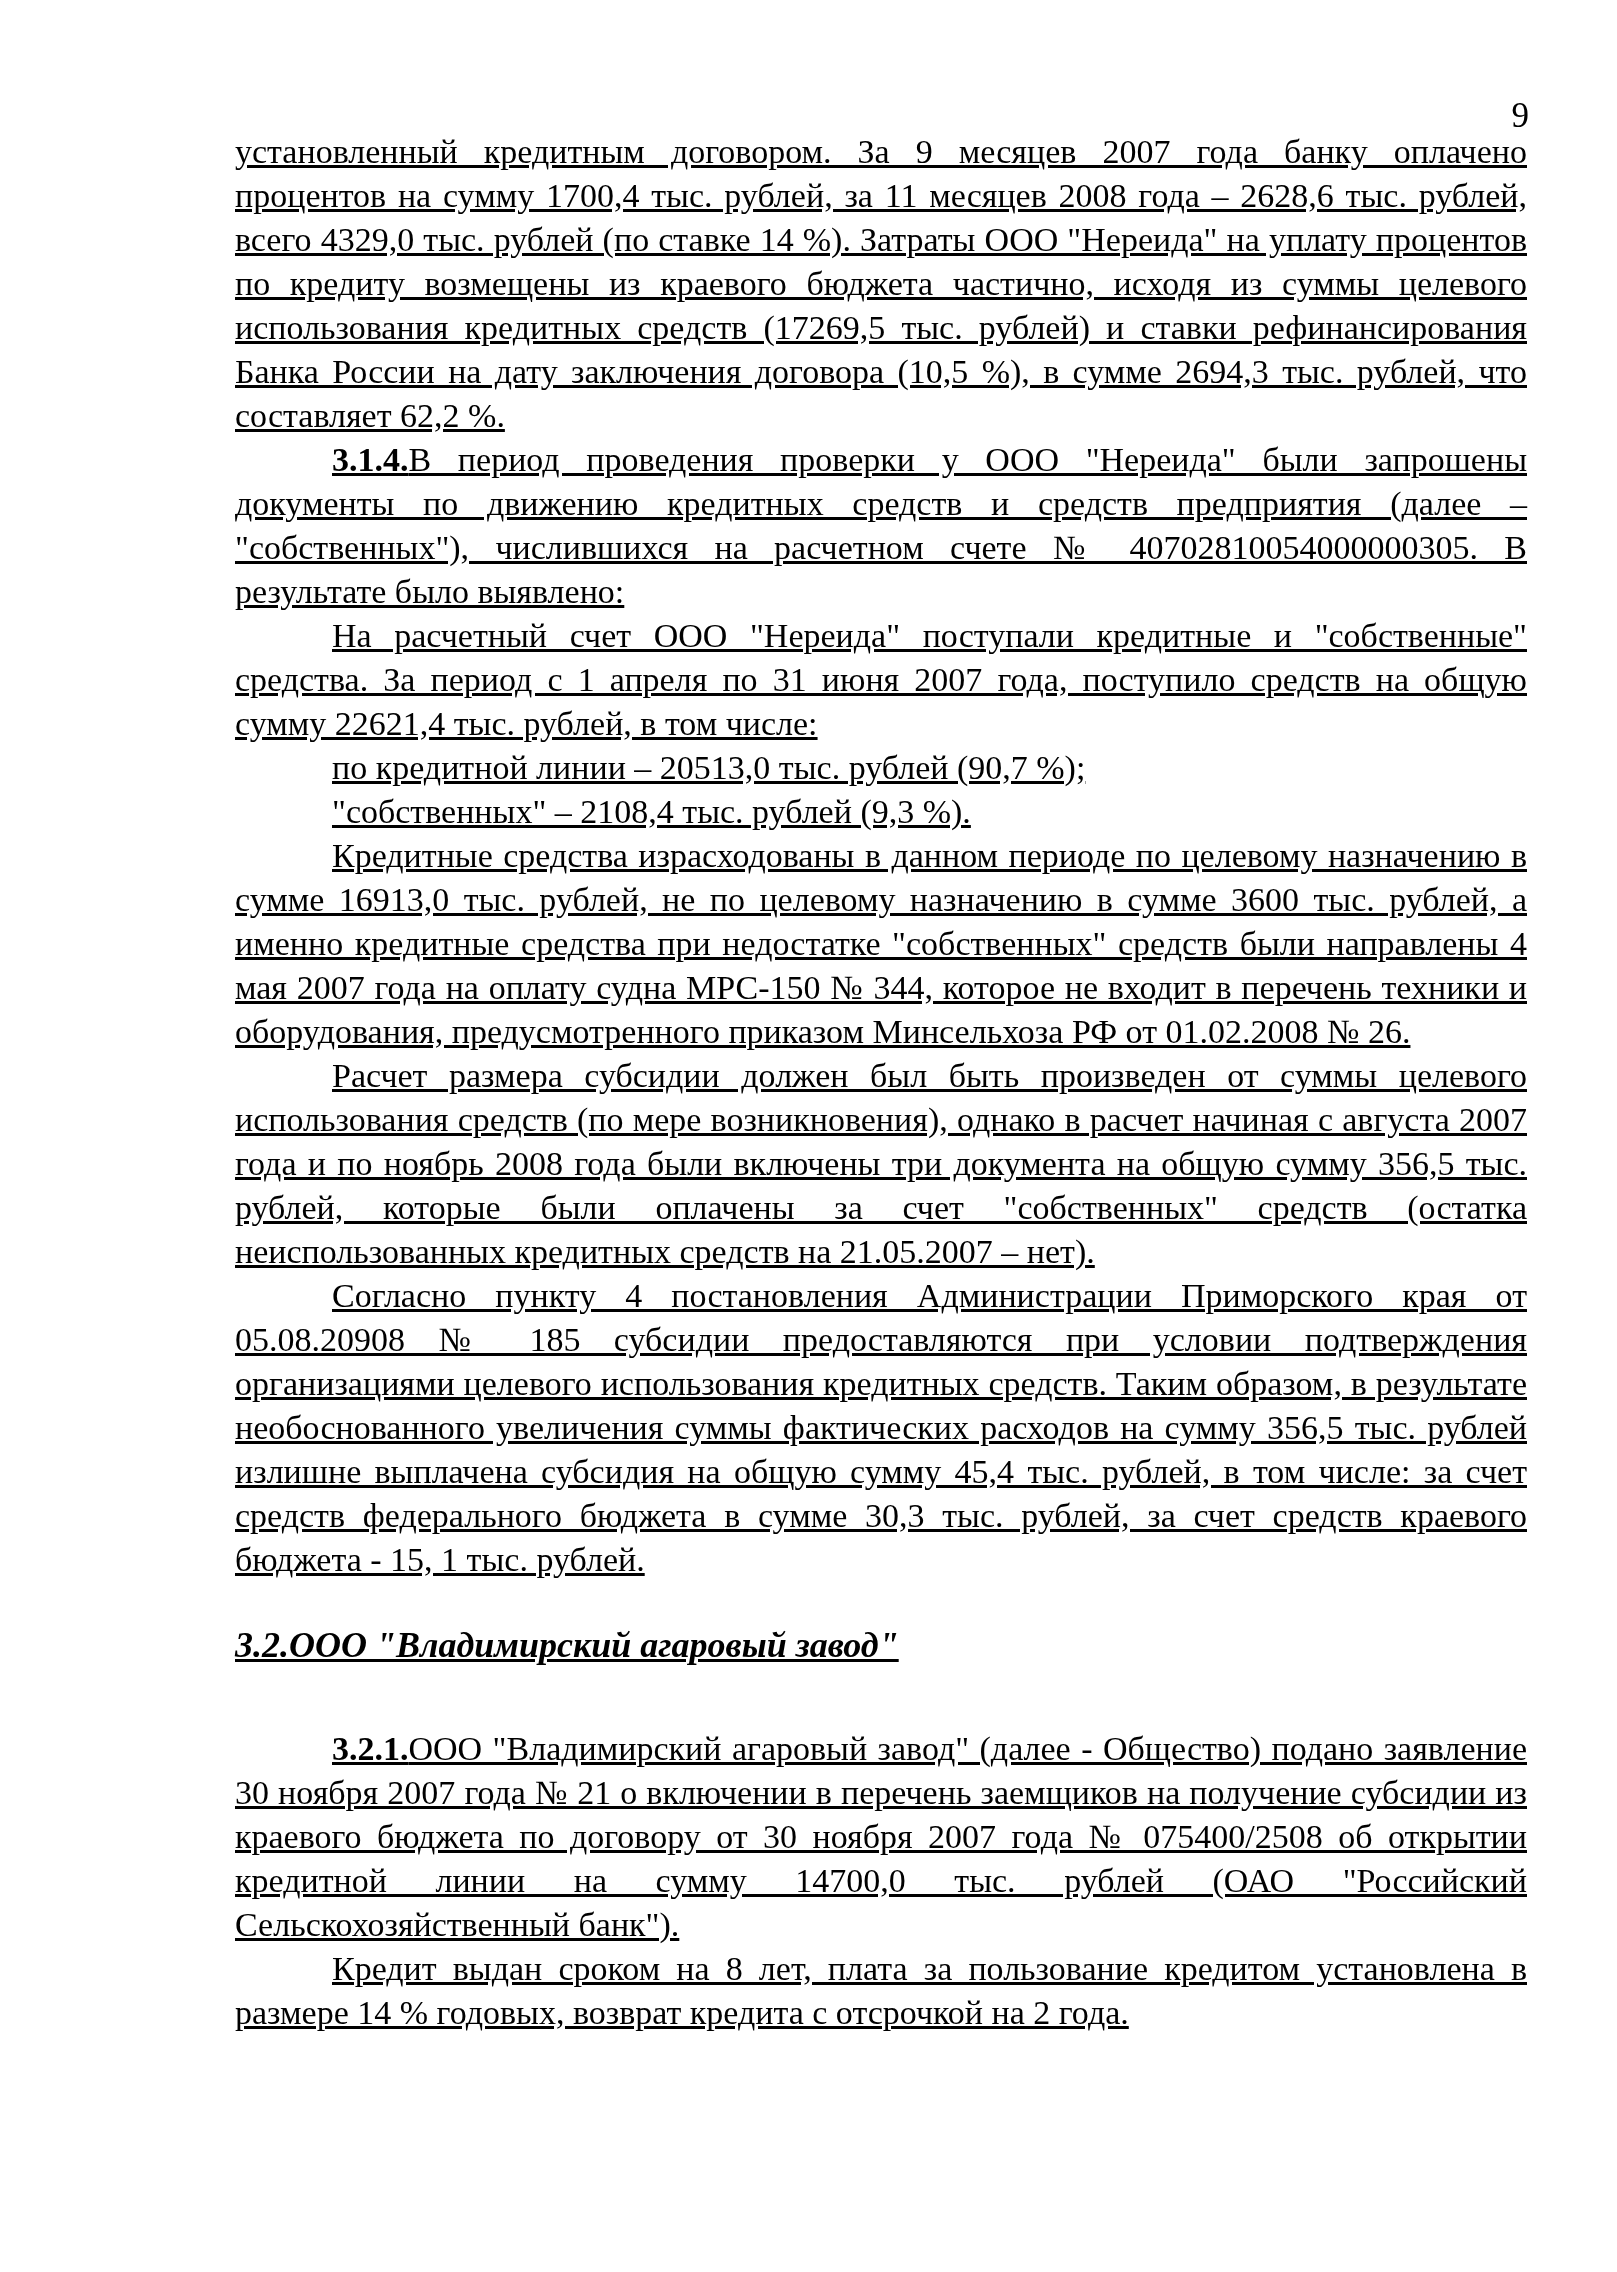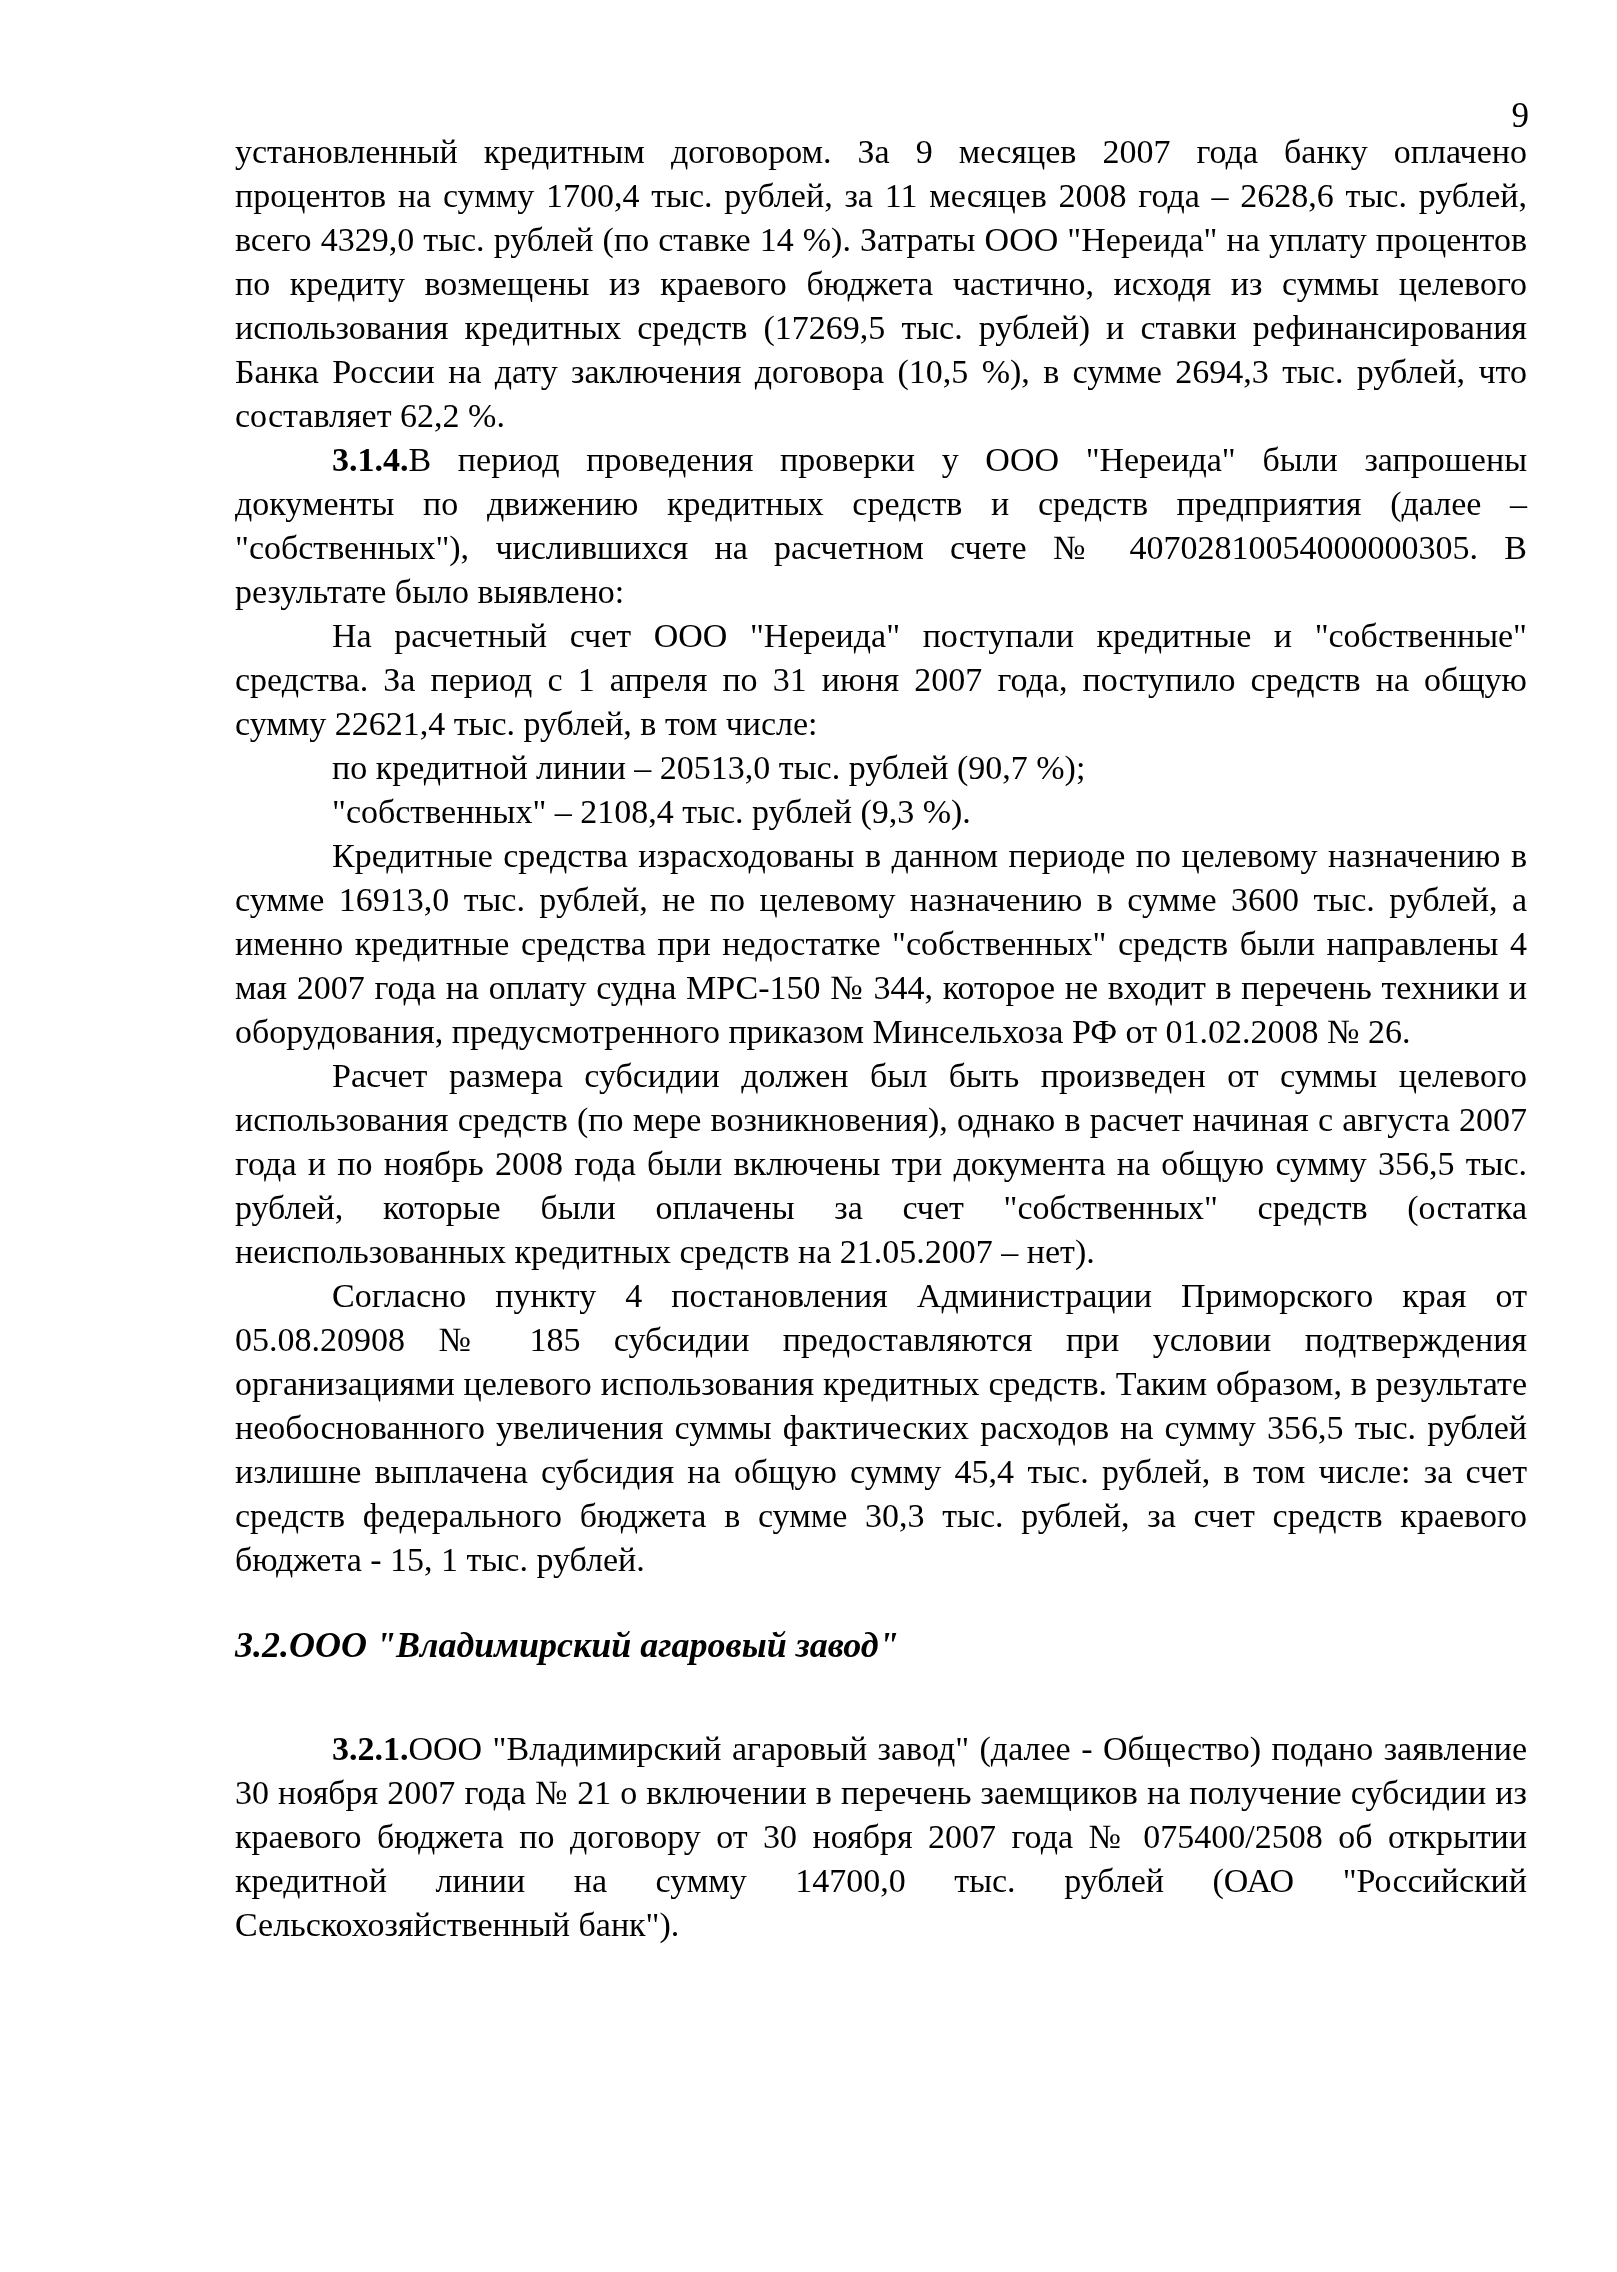--- a/index.html
+++ b/index.html
@@ -29,20 +29,21 @@
     top: 130px;
     left: 235px;
     width: 1292px;
     font-size: 34px;
     line-height: 44px;
   }
   .content p {
     margin: 0;
     text-align: justify;
     text-align-last: left;
+    text-decoration: underline;
   }
   .indent {
     text-indent: 97px;
   }
   .list-line {
     padding-left: 97px;
     text-align: right;
   }
   .bold-num {
     font-weight: bold;
@@ -75,15 +76,16 @@
   <p class="indent">Кредитные средства израсходованы в данном периоде по целевому назначению в сумме 16913,0 тыс. рублей, не по целевому назначению в сумме 3600 тыс. рублей, а именно кредитные средства при недостатке "собственных" средств были направлены 4 мая 2007 года   на оплату судна МРС-150 № 344, которое не входит в перечень  техники и оборудования, предусмотренного приказом Минсельхоза РФ от 01.02.2008 № 26.</p>
 
   <p class="indent">Расчет размера субсидии должен был быть произведен  от суммы целевого использования средств (по мере возникновения), однако в расчет начиная с августа 2007 года и по ноябрь 2008 года были включены три документа на общую сумму 356,5 тыс. рублей, которые были оплачены за счет "собственных" средств (остатка неиспользованных кредитных средств на 21.05.2007 – нет).</p>
 
   <p class="indent">Согласно пункту 4 постановления Администрации Приморского края от 05.08.20908 № 185 субсидии предоставляются при условии подтверждения организациями целевого использования кредитных средств. Таким образом, в результате необоснованного увеличения суммы фактических расходов на сумму 356,5 тыс. рублей излишне выплачена субсидия на общую сумму 45,4 тыс. рублей, в том числе: за счет средств федерального бюджета в сумме 30,3 тыс. рублей, за счет средств краевого бюджета - 15, 1 тыс. рублей.</p>
 
   <p class="section-heading">3.2.ООО "Владимирский агаровый завод"</p>
 
   <p class="indent"><span class="bold-num">3.2.1.</span><span>ООО "Владимирский агаровый завод" (далее - Общество) подано заявление 30 ноября  2007 года № 21 о включении в перечень заемщиков на получение субсидии из краевого бюджета по договору от 30 ноября 2007 года № 075400/2508 об открытии кредитной линии на сумму 14700,0 тыс. рублей  (ОАО "Российский Сельскохозяйственный банк").</span></p>
 
+  <p class="indent">Кредит выдан сроком на 8 лет, плата за пользование кредитом установлена в размере 14 % годовых, возврат кредита с отсрочкой на 2 года.</p>
 
 </div>
 
 
 </body></html>

